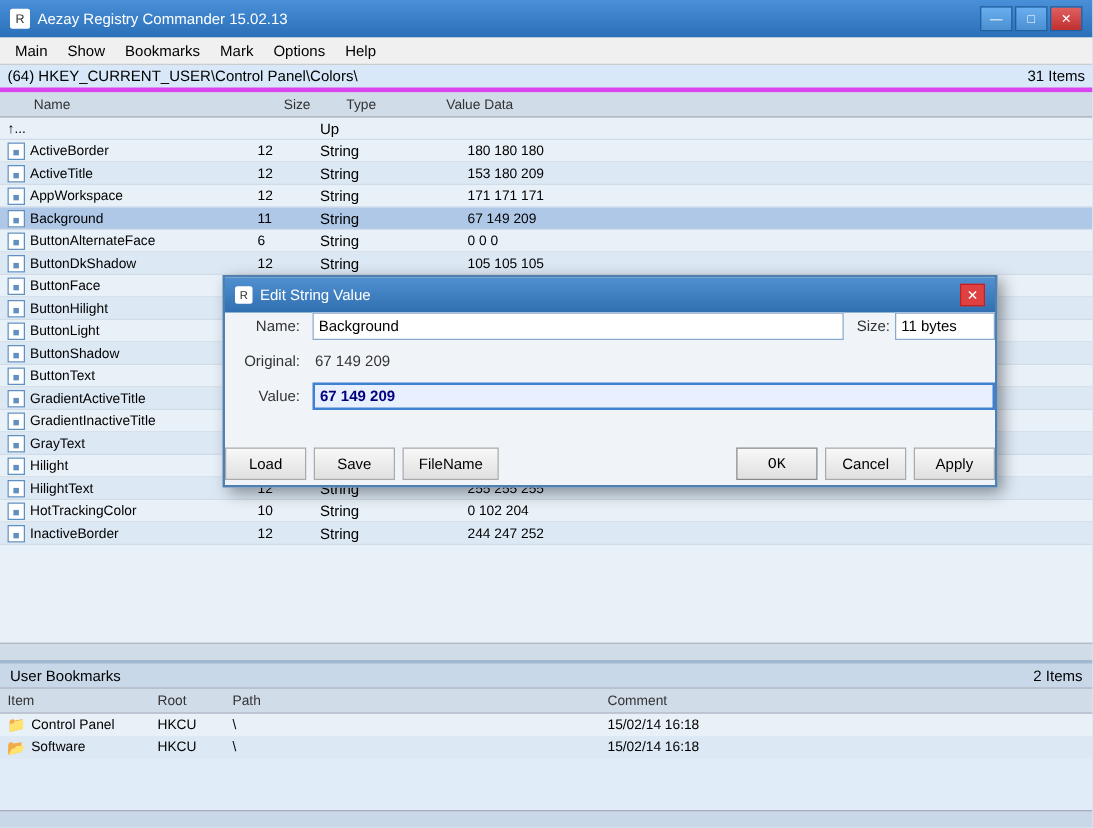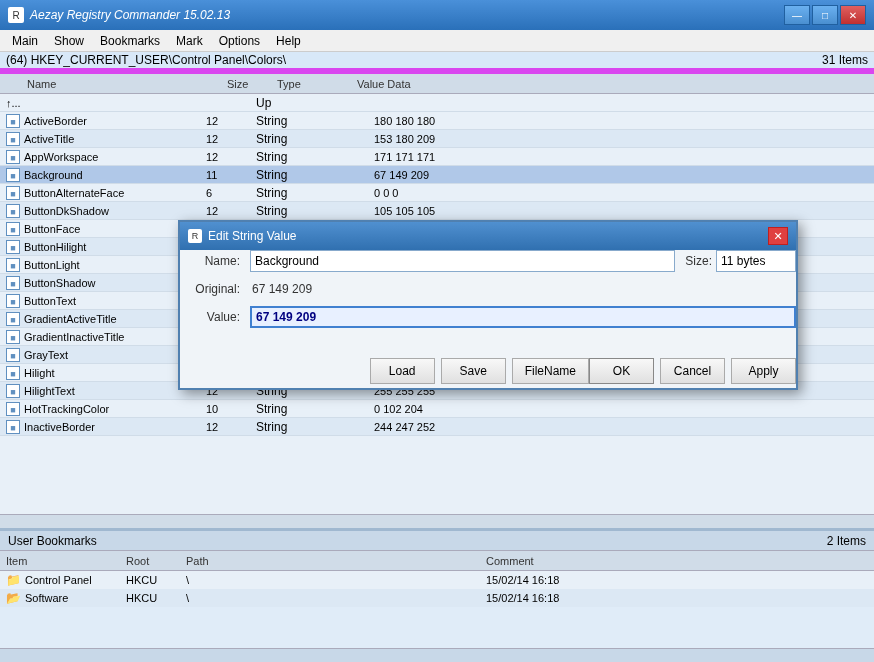--- a/index.html
+++ b/index.html
@@ -36,21 +36,20 @@
       border-radius: 2px;
       display: flex;
       align-items: center;
       justify-content: center;
       font-size: 10px;
       color: #333;
     }
     .title-bar-title {
       font-size: 12px;
       font-weight: normal;
-      font-style: italic;
     }
     .title-bar-controls {
       display: flex;
       gap: 2px;
     }
     .title-bar-btn {
       width: 26px;
       height: 20px;
       background: linear-gradient(to bottom, #6ab0f0, #4a8fd0);
       border: 1px solid #2060a0;
@@ -83,21 +82,21 @@
     
     .main-content {
       display: flex;
       flex-direction: column;
       height: calc(662px - 52px);
     }
 
     
     .path-bar {
       background: #d8e8f8;
-      border-bottom: 6px solid #d946ef;
+      border-bottom: 4px solid #d946ef;
       height: 22px;
       display: flex;
       align-items: center;
       justify-content: space-between;
       padding: 0 6px;
       font-size: 12px;
     }
 
     
     .table-area {
@@ -292,21 +291,21 @@
       height: 22px;
       border: 2px solid #4080d0;
       background: #e8f0ff;
       padding: 0 4px;
       font-size: 12px;
       color: #000080;
       font-weight: bold;
     }
     .dialog-buttons {
       display: flex;
-      justify-content: flex-end;
+      justify-content: space-between;
       margin-top: 30px;
       padding: 0 0 4px;
     }
     .dialog-btn-group-left {
       display: flex;
       gap: 6px;
     }
     .dialog-btn-group-right {
       display: flex;
       gap: 6px;
@@ -316,20 +315,21 @@
       min-width: 65px;
       background: linear-gradient(to bottom, #f8f8f8, #e0e0e0);
       border: 1px solid #aaa;
       cursor: pointer;
       font-size: 12px;
       padding: 0 12px;
     }
     .dialog-btn.ok-btn {
       background: linear-gradient(to bottom, #f8f8f8, #e0e0e0);
       border: 1px solid #888;
+      font-family: Liberation Mono, monospace;
     }
     .dialog-btn.apply-btn {
       background: linear-gradient(to bottom, #f8f8f8, #e0e0e0);
     }
 
     
     .h-scroll {
       height: 14px;
       background: #d0dce8;
       border-top: 1px solid #aab;

